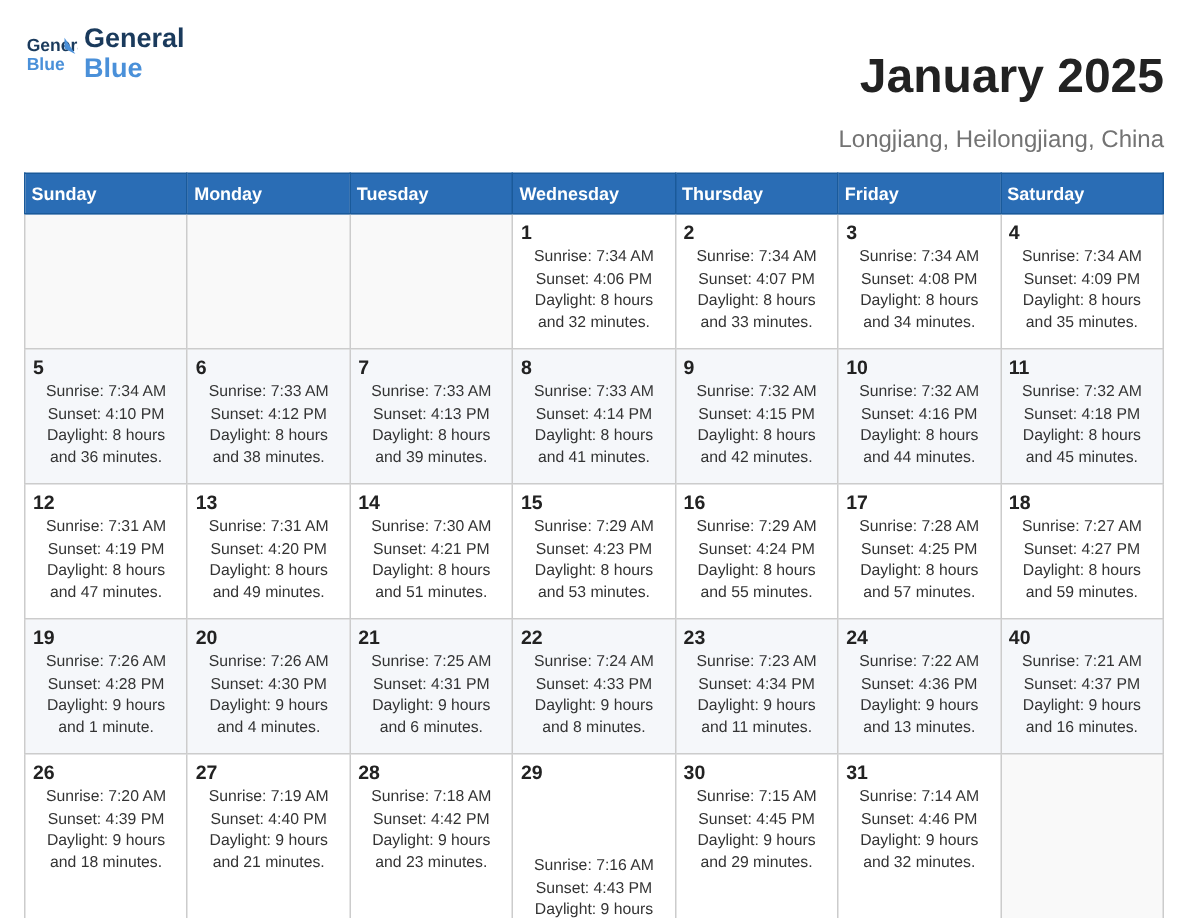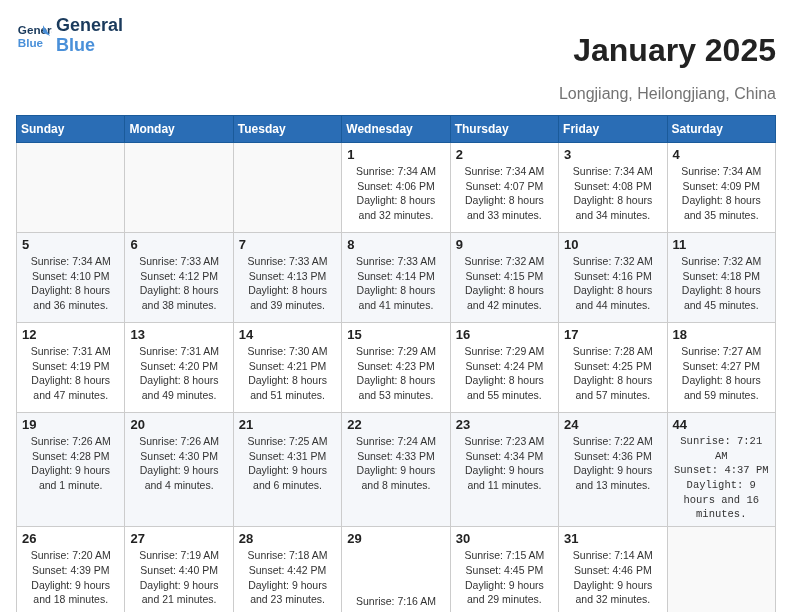--- a/index.html
+++ b/index.html
@@ -268,22 +268,22 @@
 Sunset: 4:34 PM
 Daylight: 9 hours and 11 minutes.</div>
         </td>
         <td>
           <div class="day-num">24</div>
           <div class="day-info" style="white-space: pre-line;">Sunrise: 7:22 AM
 Sunset: 4:36 PM
 Daylight: 9 hours and 13 minutes.</div>
         </td>
         <td>
-          <div class="day-num">44</div>
-          <div class="day-info" style="white-space: pre-line; font-family: Liberation Mono, monospace;">Sunrise: 7:21 AM
+          <div class="day-num">40</div>
+          <div class="day-info" style="white-space: pre-line;">Sunrise: 7:21 AM
 Sunset: 4:37 PM
 Daylight: 9 hours and 16 minutes.</div>
         </td>
       </tr>
       <tr>
         <td>
           <div class="day-num">26</div>
           <div class="day-info" style="white-space: pre-line;">Sunrise: 7:20 AM
 Sunset: 4:39 PM
 Daylight: 9 hours and 18 minutes.</div>

